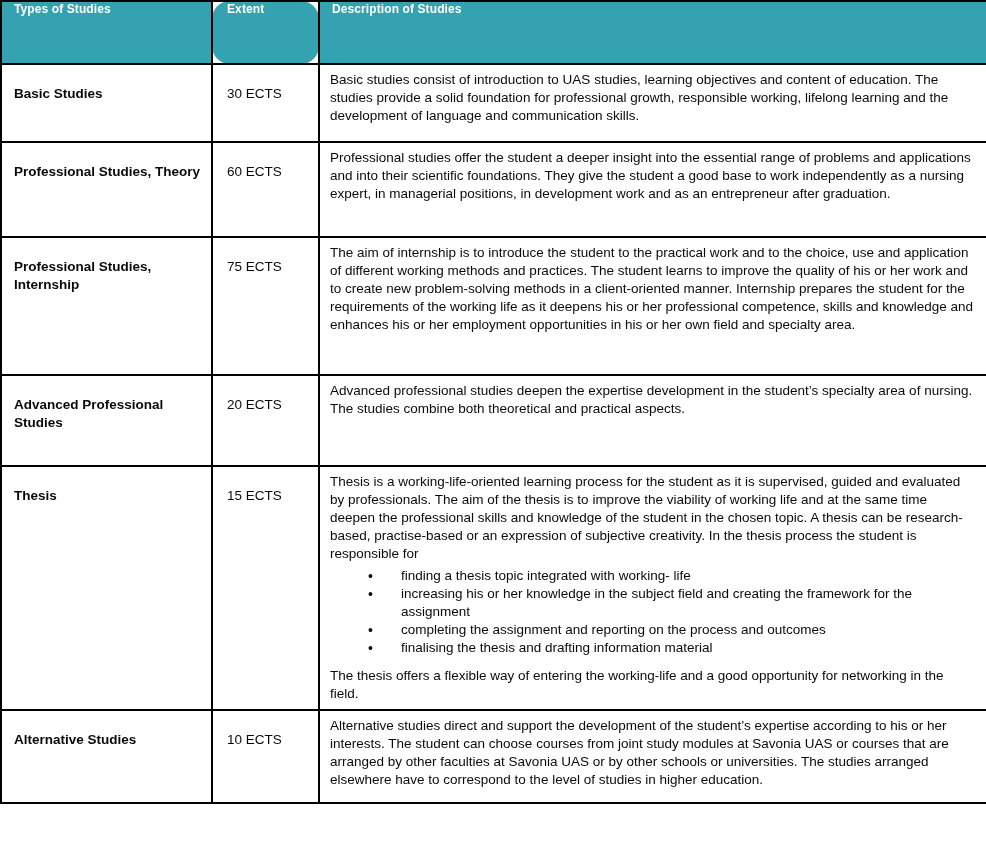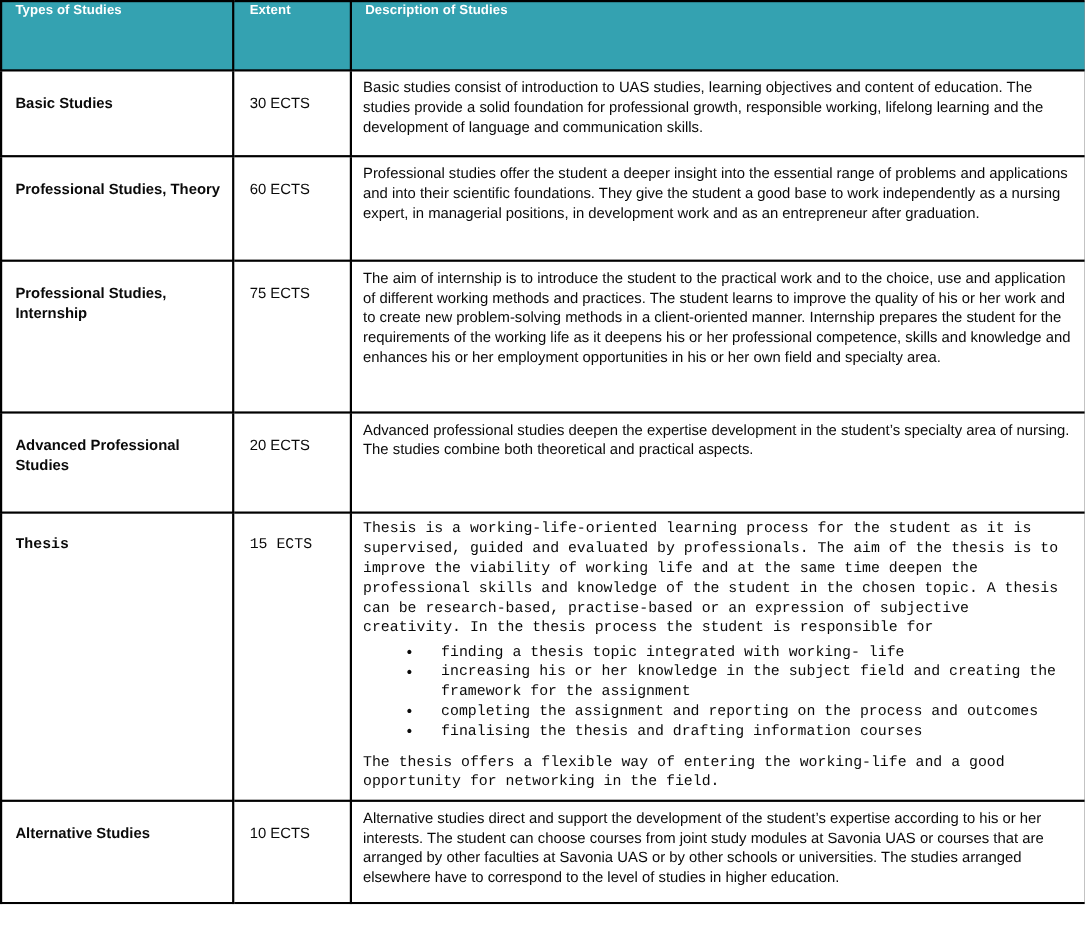--- a/index.html
+++ b/index.html
@@ -30,21 +30,21 @@
   thead th {
     background: var(--header-bg);
     color: var(--header-text);
     font-weight: bold;
     font-size: 12px;
     height: 63px;
     vertical-align: middle;
     padding: 0 8px 0 12px;
     letter-spacing: 0.1px;
   }
-  th.c-extent, td.extent { padding-left: 14px; }
+  th.c-extent, td.extent { padding-left: 14px; border-radius: 18px; }
   td.type {
     font-weight: bold;
     padding: 20px 10px 9px 12px;
     line-height: 18px;
   }
   td.extent {
     padding: 20px 6px 6px 14px;
     line-height: 18px;
   }
   td.desc {
@@ -67,21 +67,21 @@
     position: absolute;
     left: 0;
     top: 0;
     font-size: 14px;
   }
   
   tr.r0 td { height: 78px; }
   tr.r1 td { height: 95px; }
   tr.r2 td { height: 138px; }
   tr.r3 td { height: 91px; }
-  tr.r4 td { height: 225px; font-family: Liberation Mono, monospace; }
+  tr.r4 td { height: 225px; }
   tr.r5 td { height: 93px; }
   tr.r6 td { height: 66px; }
 </style>
 </head>
 <body>
 
 <table class="studies">
   <colgroup>
     <col style="width:211px">
     <col style="width:107px">
@@ -125,21 +125,21 @@
     </tr>
     <tr class="r4">
       <td class="type">Thesis</td>
       <td class="extent">15 ECTS</td>
       <td class="desc">
         <p>Thesis is a working-life-oriented learning process for the student as it is supervised, guided and evaluated by professionals. The aim of the thesis is to improve the viability of working life and at the same time deepen the professional skills and knowledge of the student in the chosen topic. A thesis can be research-based, practise-based or an expression of subjective creativity. In the thesis process the student is responsible for</p>
         <ul>
           <li>finding a thesis topic integrated with working- life</li>
           <li>increasing his or her knowledge in the subject field and creating the framework for the assignment</li>
           <li>completing the assignment and reporting on the process and outcomes</li>
-          <li>finalising the thesis and drafting information courses</li>
+          <li>finalising the thesis and drafting information material</li>
         </ul>
         <p>The thesis offers a flexible way of entering the working-life and a good opportunity for networking in the field.</p>
       </td>
     </tr>
     <tr class="r5">
       <td class="type">Alternative Studies</td>
       <td class="extent">10 ECTS</td>
       <td class="desc">
           <p>Alternative studies direct and support the development of the student’s expertise according to his or her interests. The student can choose courses from joint study modules at Savonia UAS or courses that are arranged by other faculties at Savonia UAS or by other schools or universities. The studies arranged elsewhere have to correspond to the level of studies in higher education.</p>
         </td>

